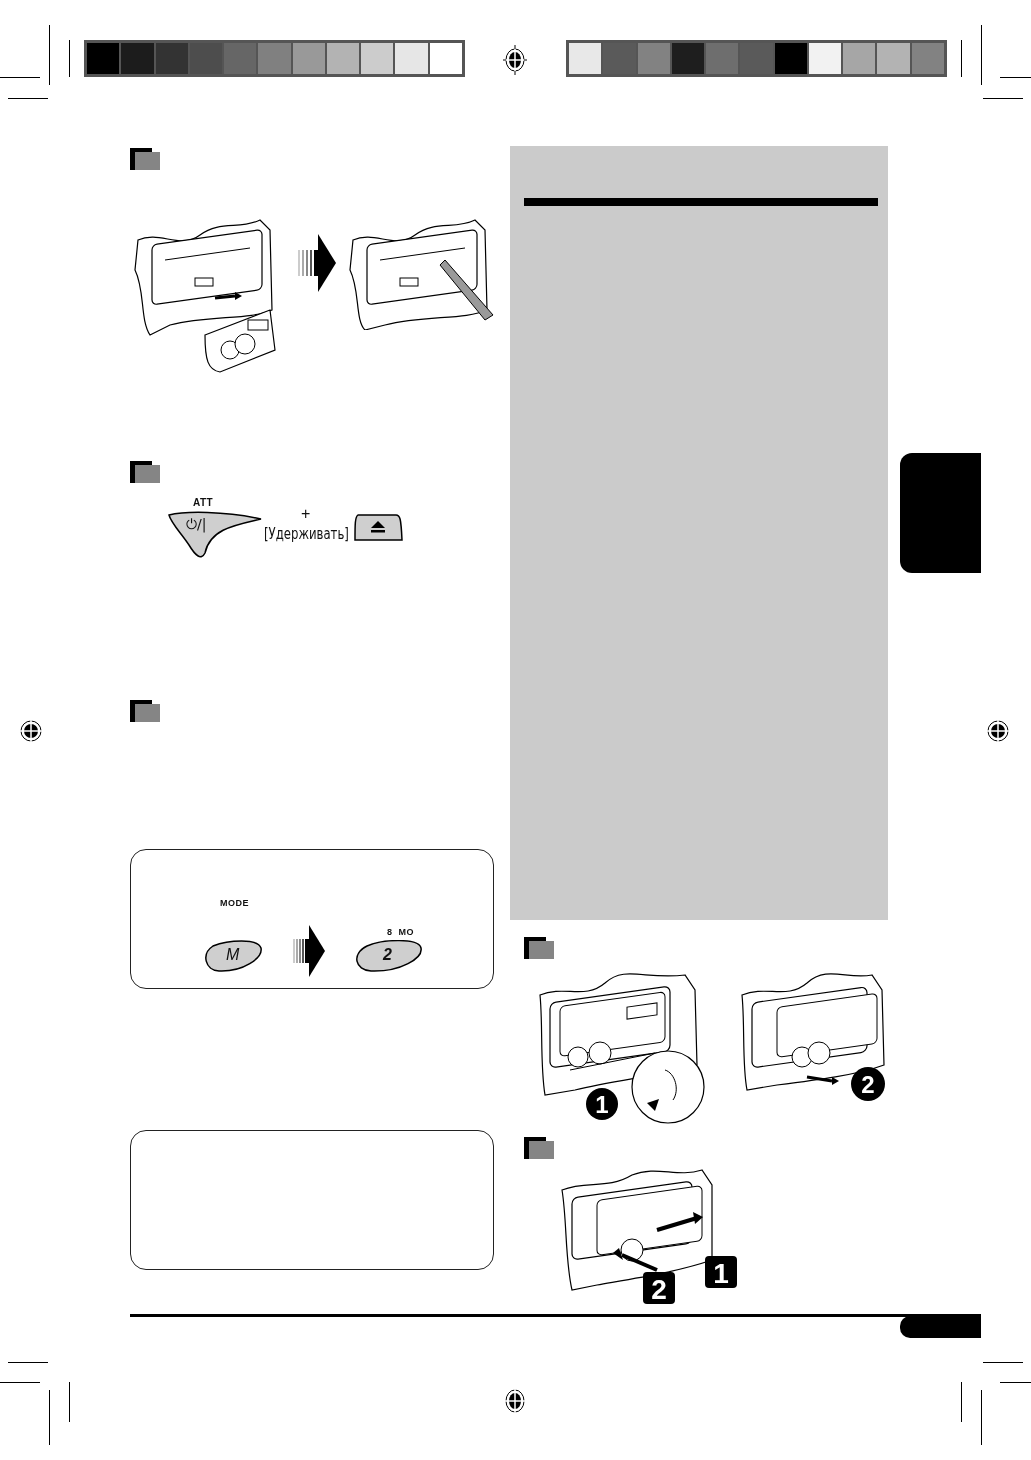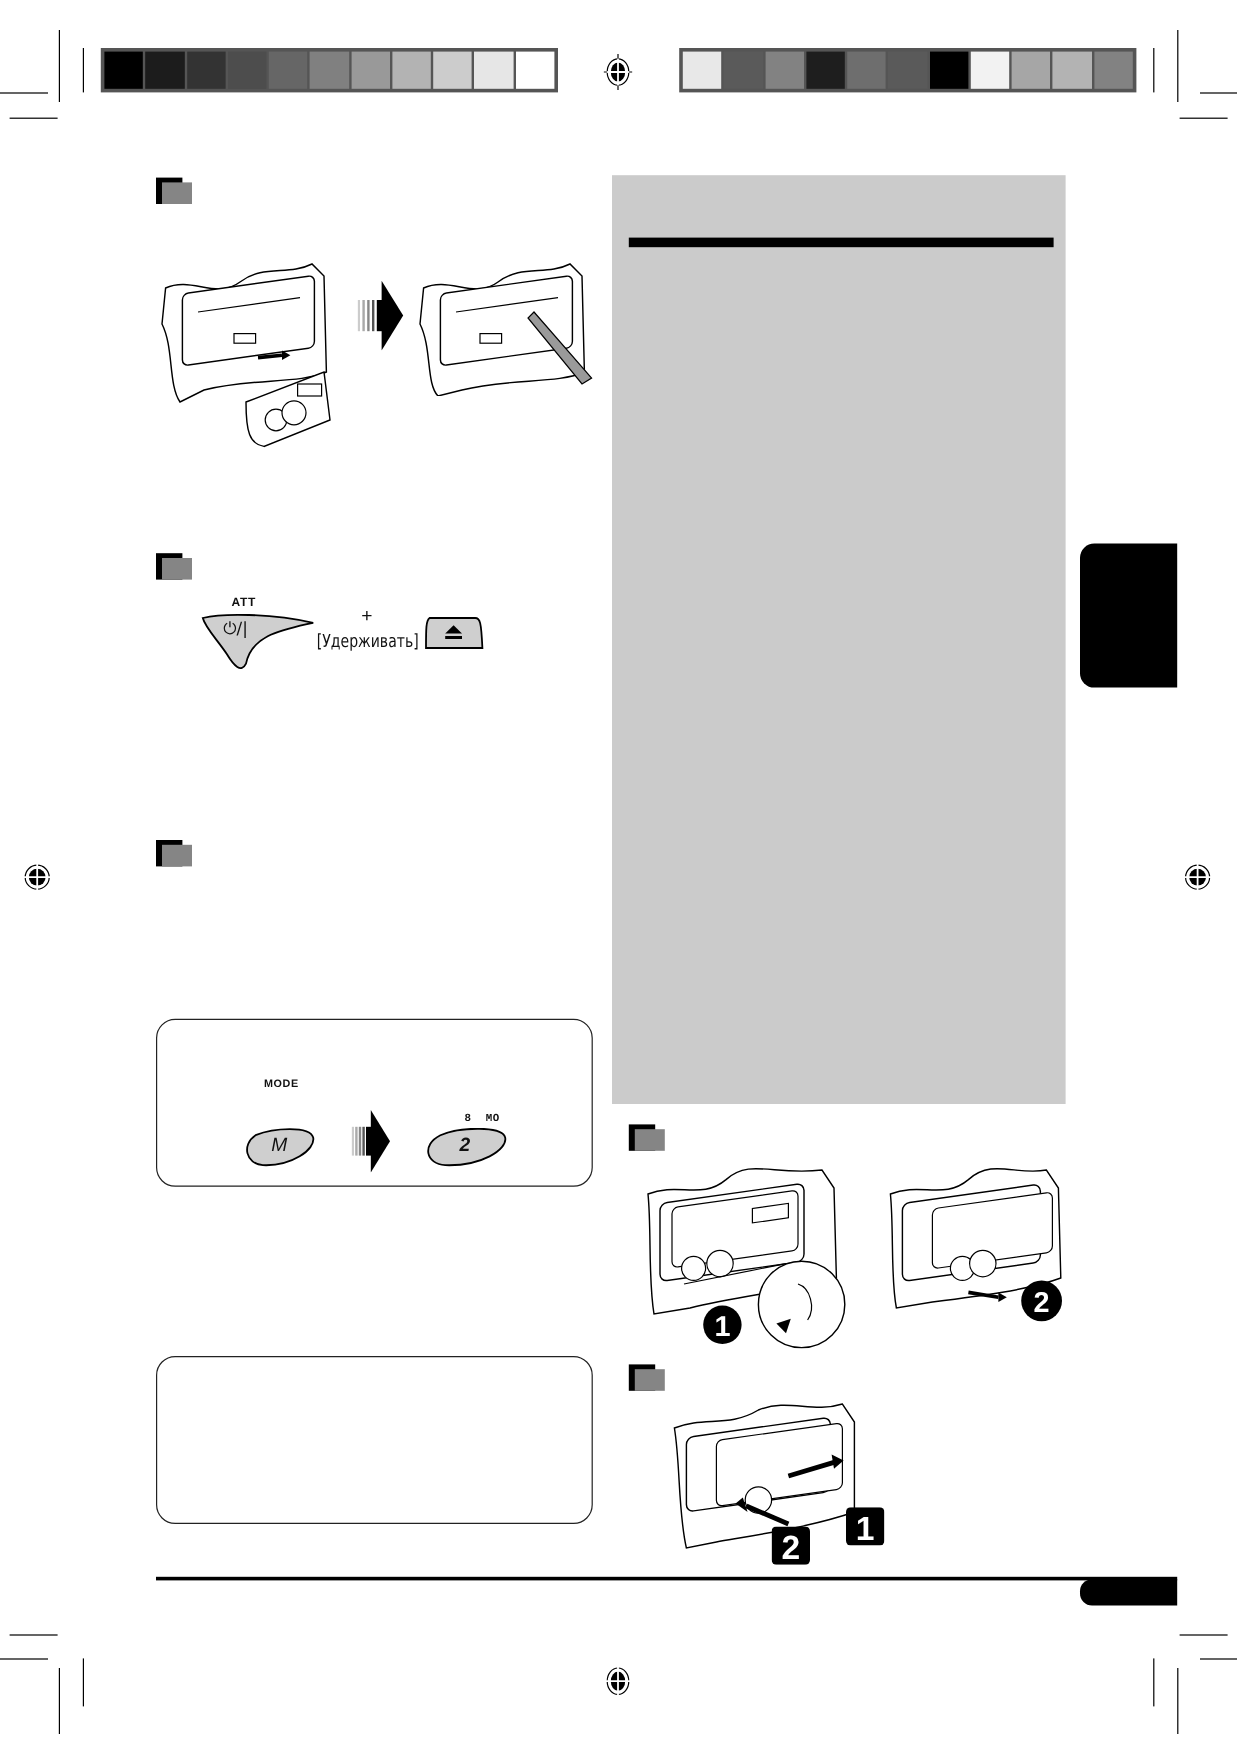--- a/index.html
+++ b/index.html
@@ -165,21 +165,21 @@
 </svg>
 <div class="lbl" style="left:226px;top:946px;font-size:16px;font-style:italic;">M</div>
 <svg class="abs" style="left:293px;top:925px;" width="34" height="52" viewBox="0 0 34 52">
   <rect x="0" y="14" width="2" height="24" fill="#ccc"></rect>
     <rect x="3" y="14" width="2" height="24" fill="#aaa"></rect>
   <rect x="6" y="14" width="2" height="24" fill="#888"></rect>
     <rect x="9" y="14" width="2" height="24" fill="#555"></rect>
   <rect x="12" y="14" width="6" height="24" fill="#000"></rect>
   <polygon points="16,0 32,26 16,52" fill="#000"></polygon>
 </svg>
-<div class="lbl btnlabel" style="left:387px;top:927px;font-size:9px;white-space:pre;font-family:Liberation Mono, monospace;">8  MO</div>
+<div class="lbl btnlabel" style="left:387px;top:927px;font-size:9px;white-space:pre;">8  MO</div>
 <svg class="abs" style="left:353px;top:940px;" width="70" height="34" viewBox="0 0 70 34">
   <path d="M14,6 C30,-1 66,-2 68,8 C70,18 48,32 18,31 C2,30 -2,14 14,6 Z" fill="#cfcfcf" stroke="#000" stroke-width="1.5"></path>
 </svg>
 <div class="lbl" style="left:383px;top:946px;font-size:16px;font-style:italic;font-weight:bold;">2</div>
 
 <div class="rbox" style="left:130px;top:1130px;width:364px;height:140px;"></div>
 
 <div class="gray-panel">
   <div class="rule"></div>
 </div>

